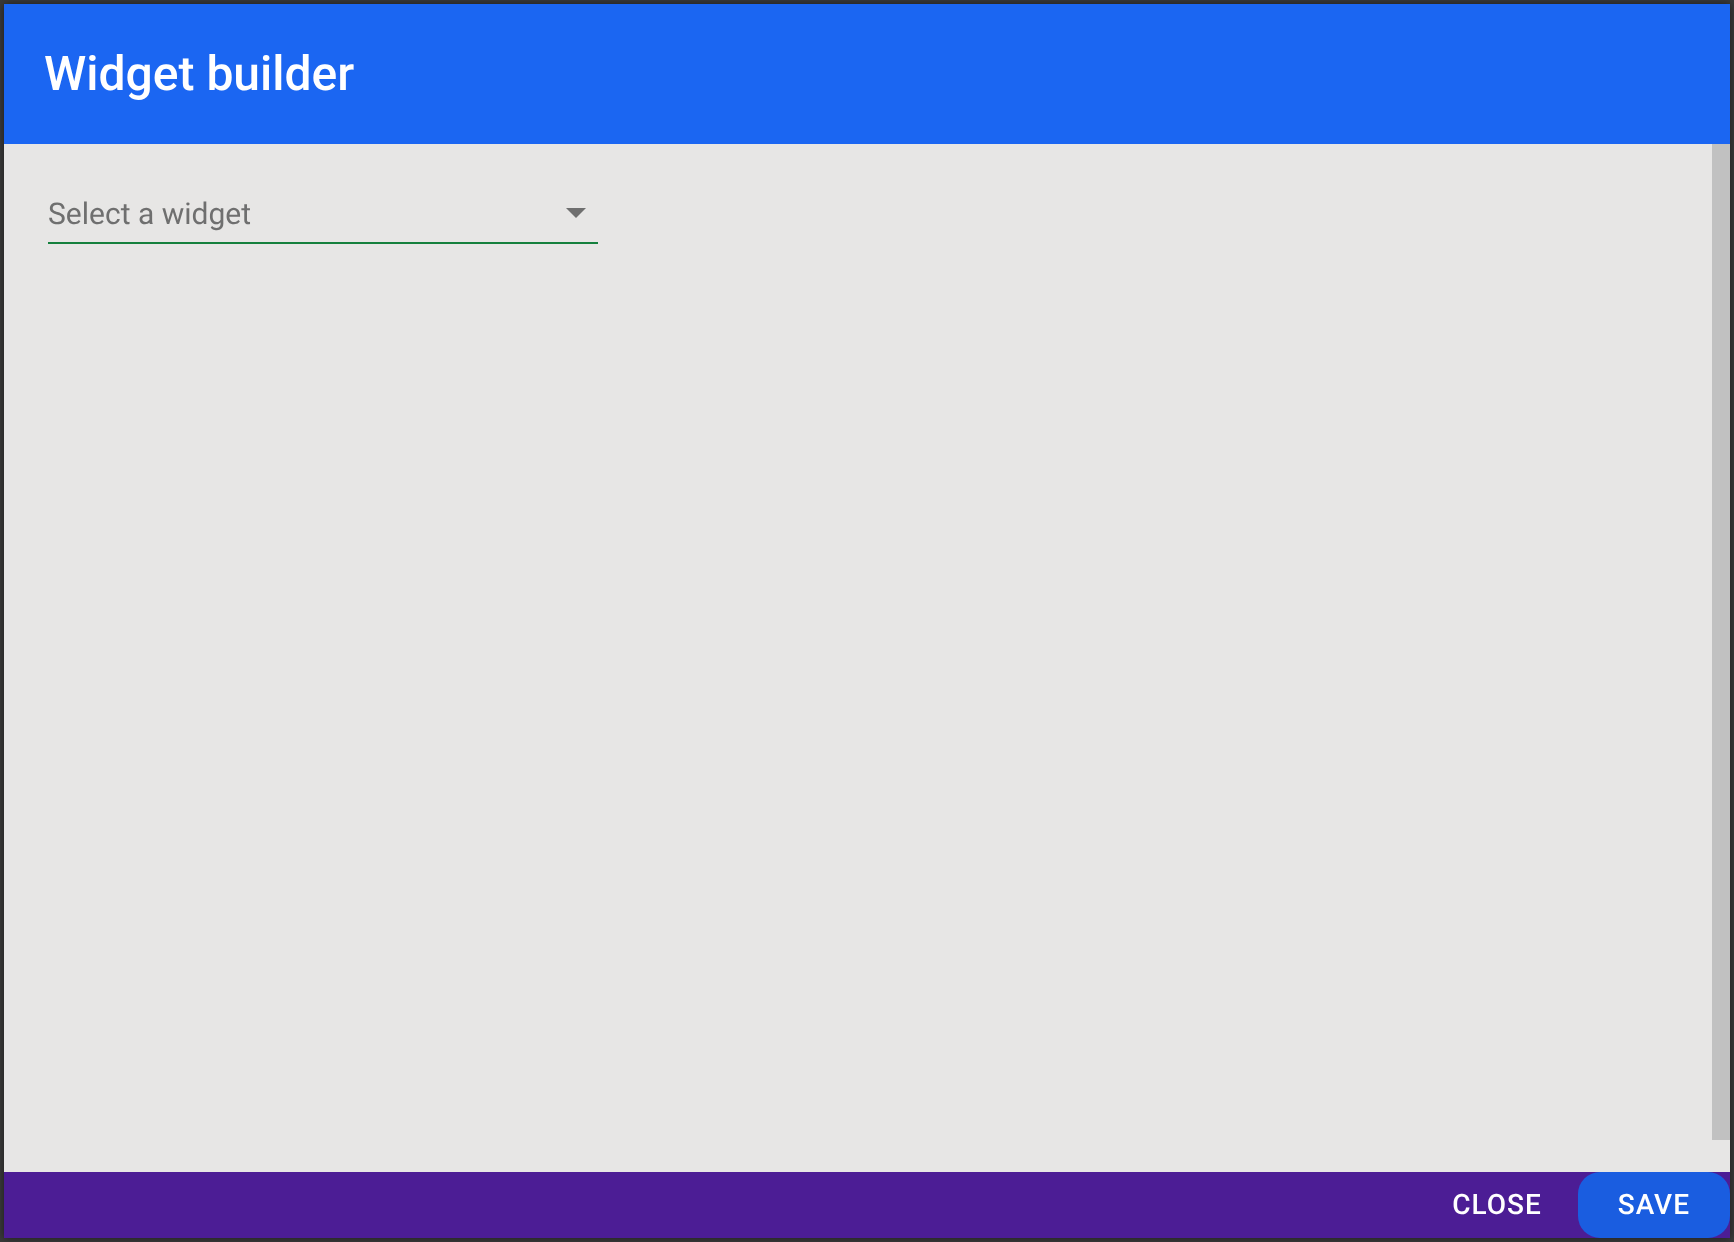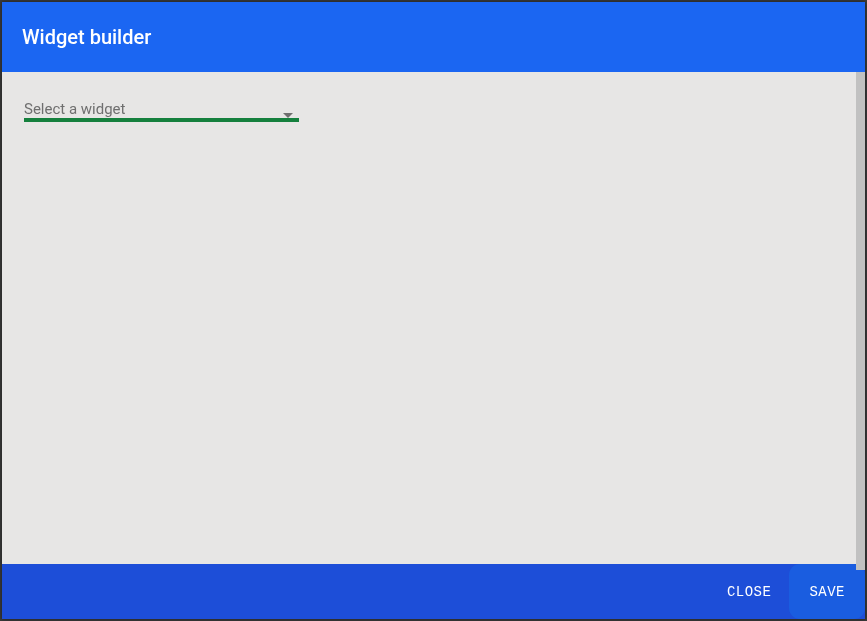--- a/index.html
+++ b/index.html
@@ -24,59 +24,58 @@
     }
     .header {
       background: #1b66f2;
       height: 70px;
       display: flex;
       align-items: center;
       padding: 0 20px;
     }
     .header-title {
       color: #ffffff;
-      font-size: 20px;
+      font-size: 24px;
       font-weight: 500;
     }
     .content {
       flex: 1;
       background: #e7e6e5;
       padding: 20px 22px;
       position: relative;
       overflow-y: auto;
     }
     .select-wrapper {
       width: 275px;
       position: relative;
-      border-bottom: 4px solid #15803d;
+      border-bottom: 1px solid #15803d;
       height: 30px;
       display: flex;
-      align-items: flex-end;
+      align-items: center;
       cursor: pointer;
     }
     .select-placeholder {
       color: #6f6f6f;
       font-size: 15px;
       flex: 1;
     }
     .select-caret {
       width: 0;
       height: 0;
       border-left: 5px solid transparent;
       border-right: 5px solid transparent;
       border-top: 5px solid #6f6f6f;
       margin-right: 6px;
     }
     .footer {
-      background: #1d4ed8;
-      height: 55px;
+      background: #4c1d95;
+      height: 33px;
       display: flex;
       align-items: stretch;
       justify-content: flex-end;
-      font-family: Liberation Mono, monospace;
     }
     .footer-button {
       background: transparent;
       border: none;
       color: #ffffff;
       font-size: 14px;
       font-weight: 500;
       letter-spacing: 0.5px;
       padding: 0 18px;
       cursor: pointer;

